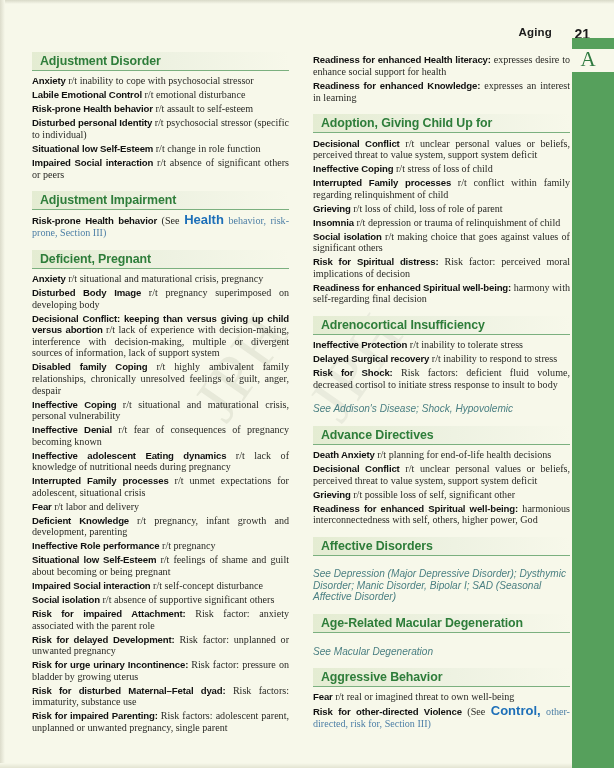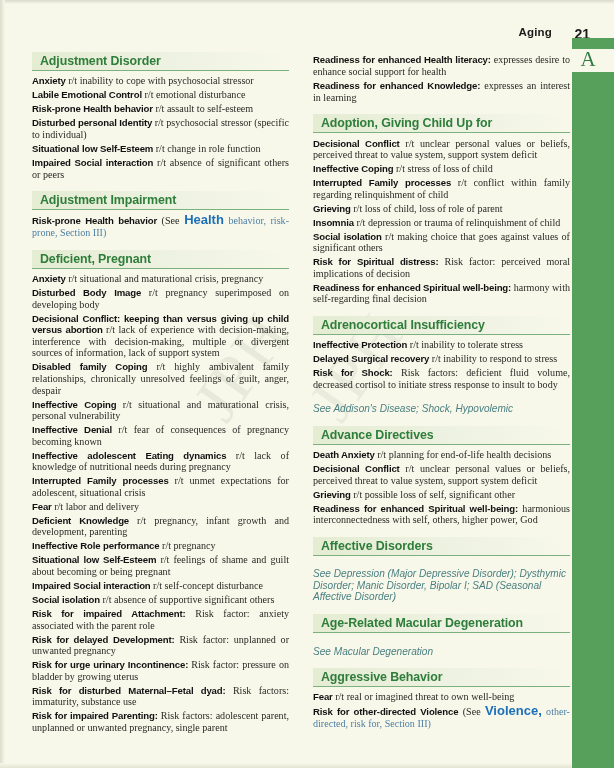--- a/index.html
+++ b/index.html
@@ -196,17 +196,17 @@
         <p class="entry"><b>Death Anxiety</b><span> r/t planning for end-of-life health decisions</span></p>
         <p class="entry"><b>Decisional Conflict</b><span> r/t unclear personal values or beliefs, perceived threat to value system, support system deficit</span></p>
         <p class="entry"><b>Grieving</b><span> r/t possible loss of self, significant other</span></p>
         <p class="entry"><b>Readiness for enhanced Spiritual well-being:</b><span> harmonious interconnectedness with self, others, higher power, God</span></p>
         <h2 class="sec gap">Affective Disorders</h2>
         <p class="xref">See Depression (Major Depressive Disorder); Dysthymic Disorder; Manic Disorder, Bipolar I; SAD (Seasonal Affective Disorder)</p>
         <h2 class="sec gap">Age-Related Macular Degeneration</h2>
         <p class="xref">See Macular Degeneration</p>
         <h2 class="sec gap">Aggressive Behavior</h2>
         <p class="entry"><b>Fear</b><span> r/t real or imagined threat to own well-being</span></p>
-        <p class="entry"><b>Risk for other-directed Violence</b><span> (See </span><span class="blue-b">Violence,</span><span class="blue-t"> other-directed, risk for, Section III)</span></p>
+        <p class="entry"><b>Risk for other-directed Violence</b><span> (See </span><span class="blue-b">Control,</span><span class="blue-t"> other-directed, risk for, Section III)</span></p>
       </div>
   </div>
 
 </div>
 
 </body></html>

